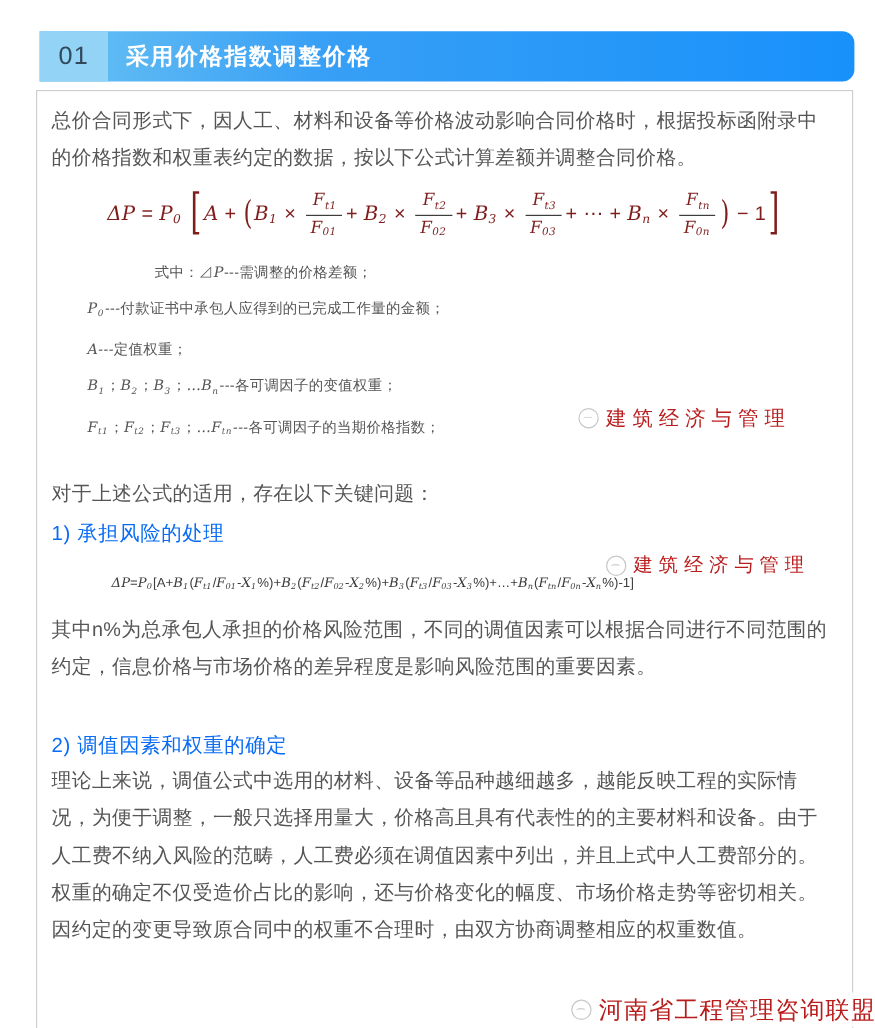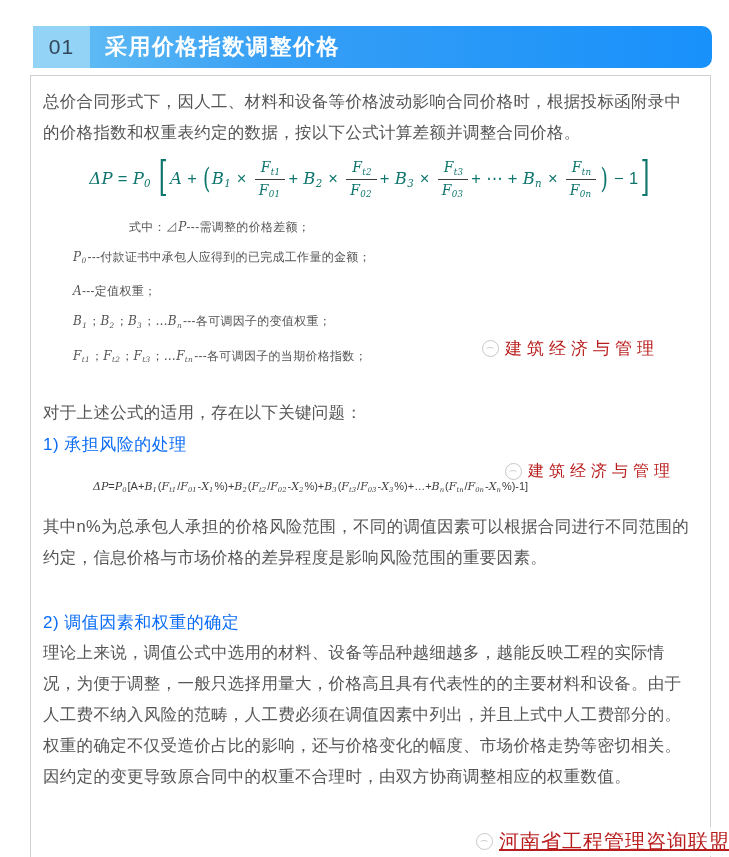--- a/index.html
+++ b/index.html
@@ -16,42 +16,42 @@
     background:linear-gradient(90deg,#6ac2f3 0%,#379ff5 35%,#1891fb 100%);
     border-radius:0 10px 10px 0;
   }
   .header-num{
     width:57px;display:flex;align-items:center;justify-content:center;
     background:#93d4f6;color:#33475a;font-size:21px;font-weight:400;
     letter-spacing:1px;
   }
   .header-title{
     display:flex;align-items:center;padding-left:15px;
-    color:#ffffff;font-size:22px;font-weight:bold;letter-spacing:1.5px;
+    color:#ffffff;font-size:19px;font-weight:bold;letter-spacing:1.5px;
   }
 
   
   .content-box{
     position:absolute;left:30px;top:75px;width:655px;height:900px;
     border:1px solid #cfcfcf;background:#fff;padding:10px 12px;
     color:#555555;font-size:16.5px;line-height:31px;letter-spacing:0.3px;
   }
   .body-text{margin:0;}
   .q-line{margin-top:22px;}
 
   .sec-heading{
     margin:3px 0 0 0;color:#0a6cf5;font-size:17px;font-weight:normal;
     line-height:28px;letter-spacing:0.5px;
   }
   .h2gap{margin-top:36px;}
 
   
   .formula-main{
     margin:10px auto 12px auto;width:max-content;max-width:100%;
-    font-family:"DejaVu Serif",serif;font-size:16.5px;color:#0f766e;
+    font-family:"DejaVu Serif",serif;font-size:16.5px;color:#7f1d1d;
     line-height:1;white-space:nowrap;
   }
   .formula-improved{
     margin:16px 0 10px 50px;
     font-family:"DejaVu Serif",serif;font-size:11px;color:#3c3c3c;
     line-height:22px;white-space:nowrap;letter-spacing:0;
   }
   .def-line{margin-left:30px;line-height:30px;font-size:12px;}
   .def-first{margin-left:86px;}
 
@@ -80,21 +80,21 @@
   }
   .wm-logo::after{
     content:"";position:absolute;left:3px;top:6px;width:8px;height:4px;
     border-top:1.5px solid #cecece;border-radius:50%;
   }
   .wm-text{letter-spacing:5px;}
   .wm1{left:482px;top:337px;font-size:17px;}
   .wm2{left:505px;top:461px;font-size:16px;}
   .wm3{left:474px;top:827px;font-size:20px;background:rgba(255,255,255,0.85);
        padding:1px 2px;}
-  .wm3 .wm-text{letter-spacing:1px;text-decoration:underline;}
+  .wm3 .wm-text{letter-spacing:1px;}
 </style>
 </head>
 <body>
 
 <div class="page">
 
   <div class="header-bar">
     <div class="header-num">01</div>
     <div class="header-title">采用价格指数调整价格</div>
   </div>

